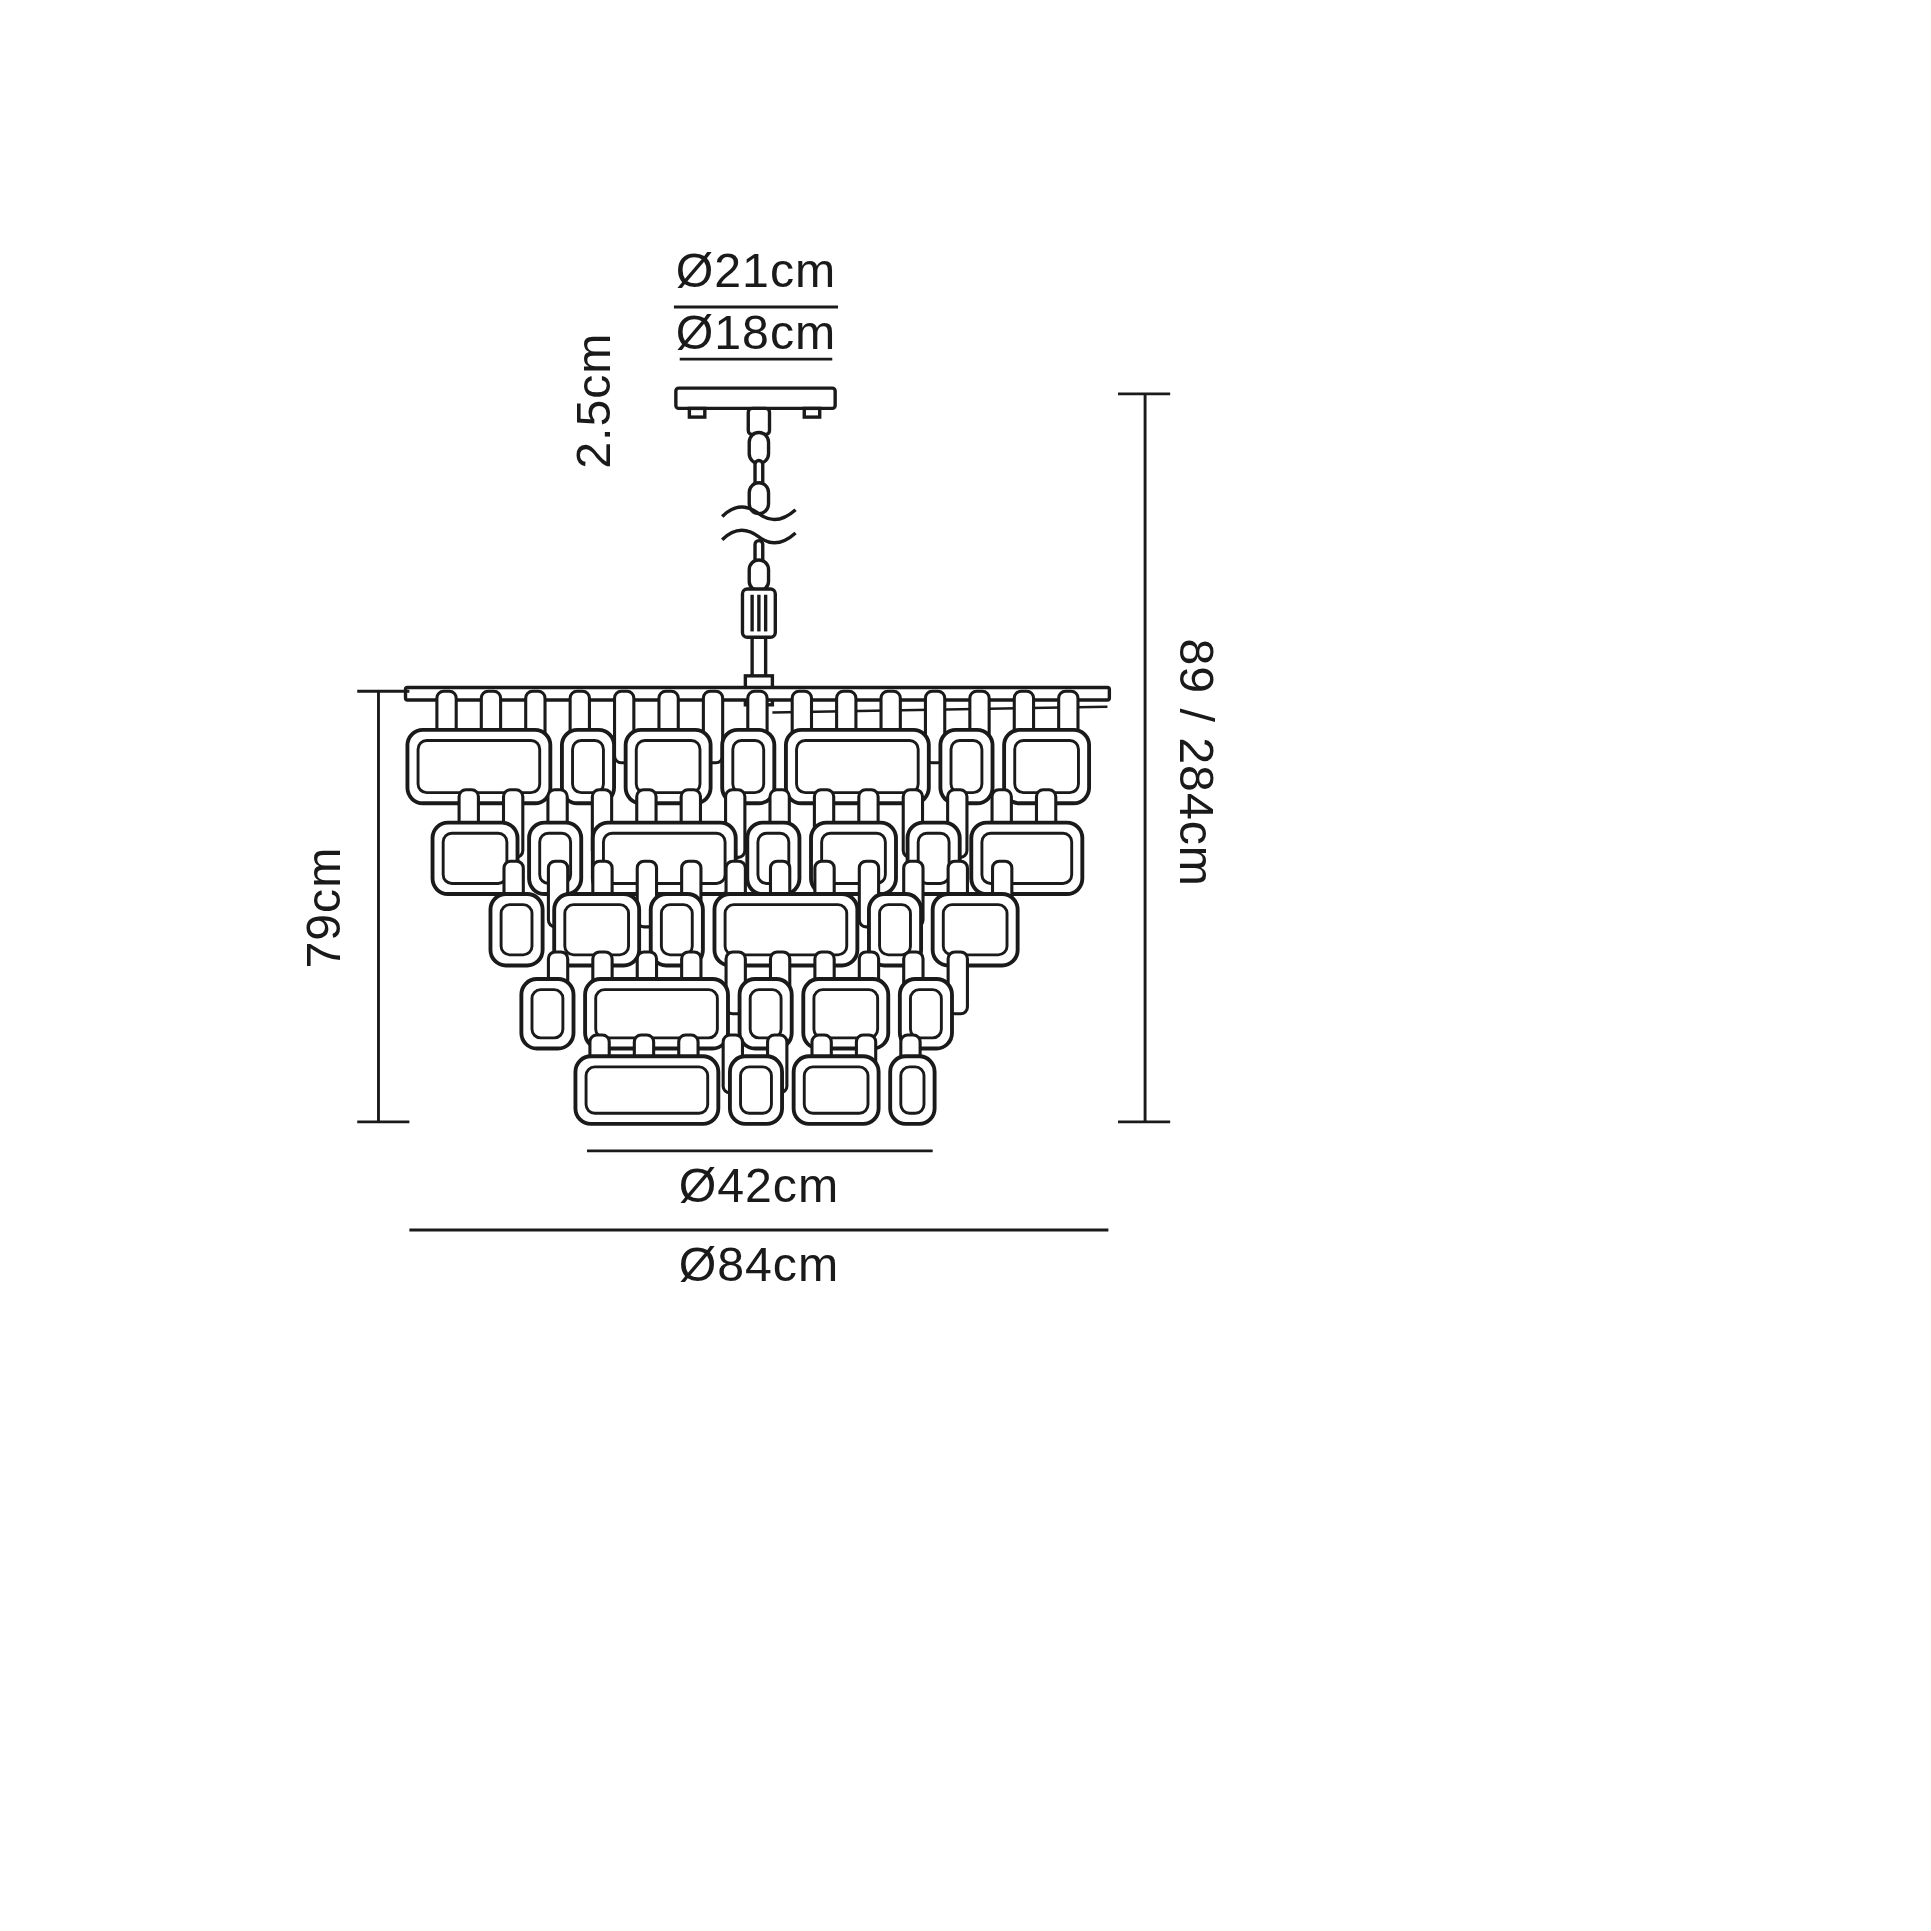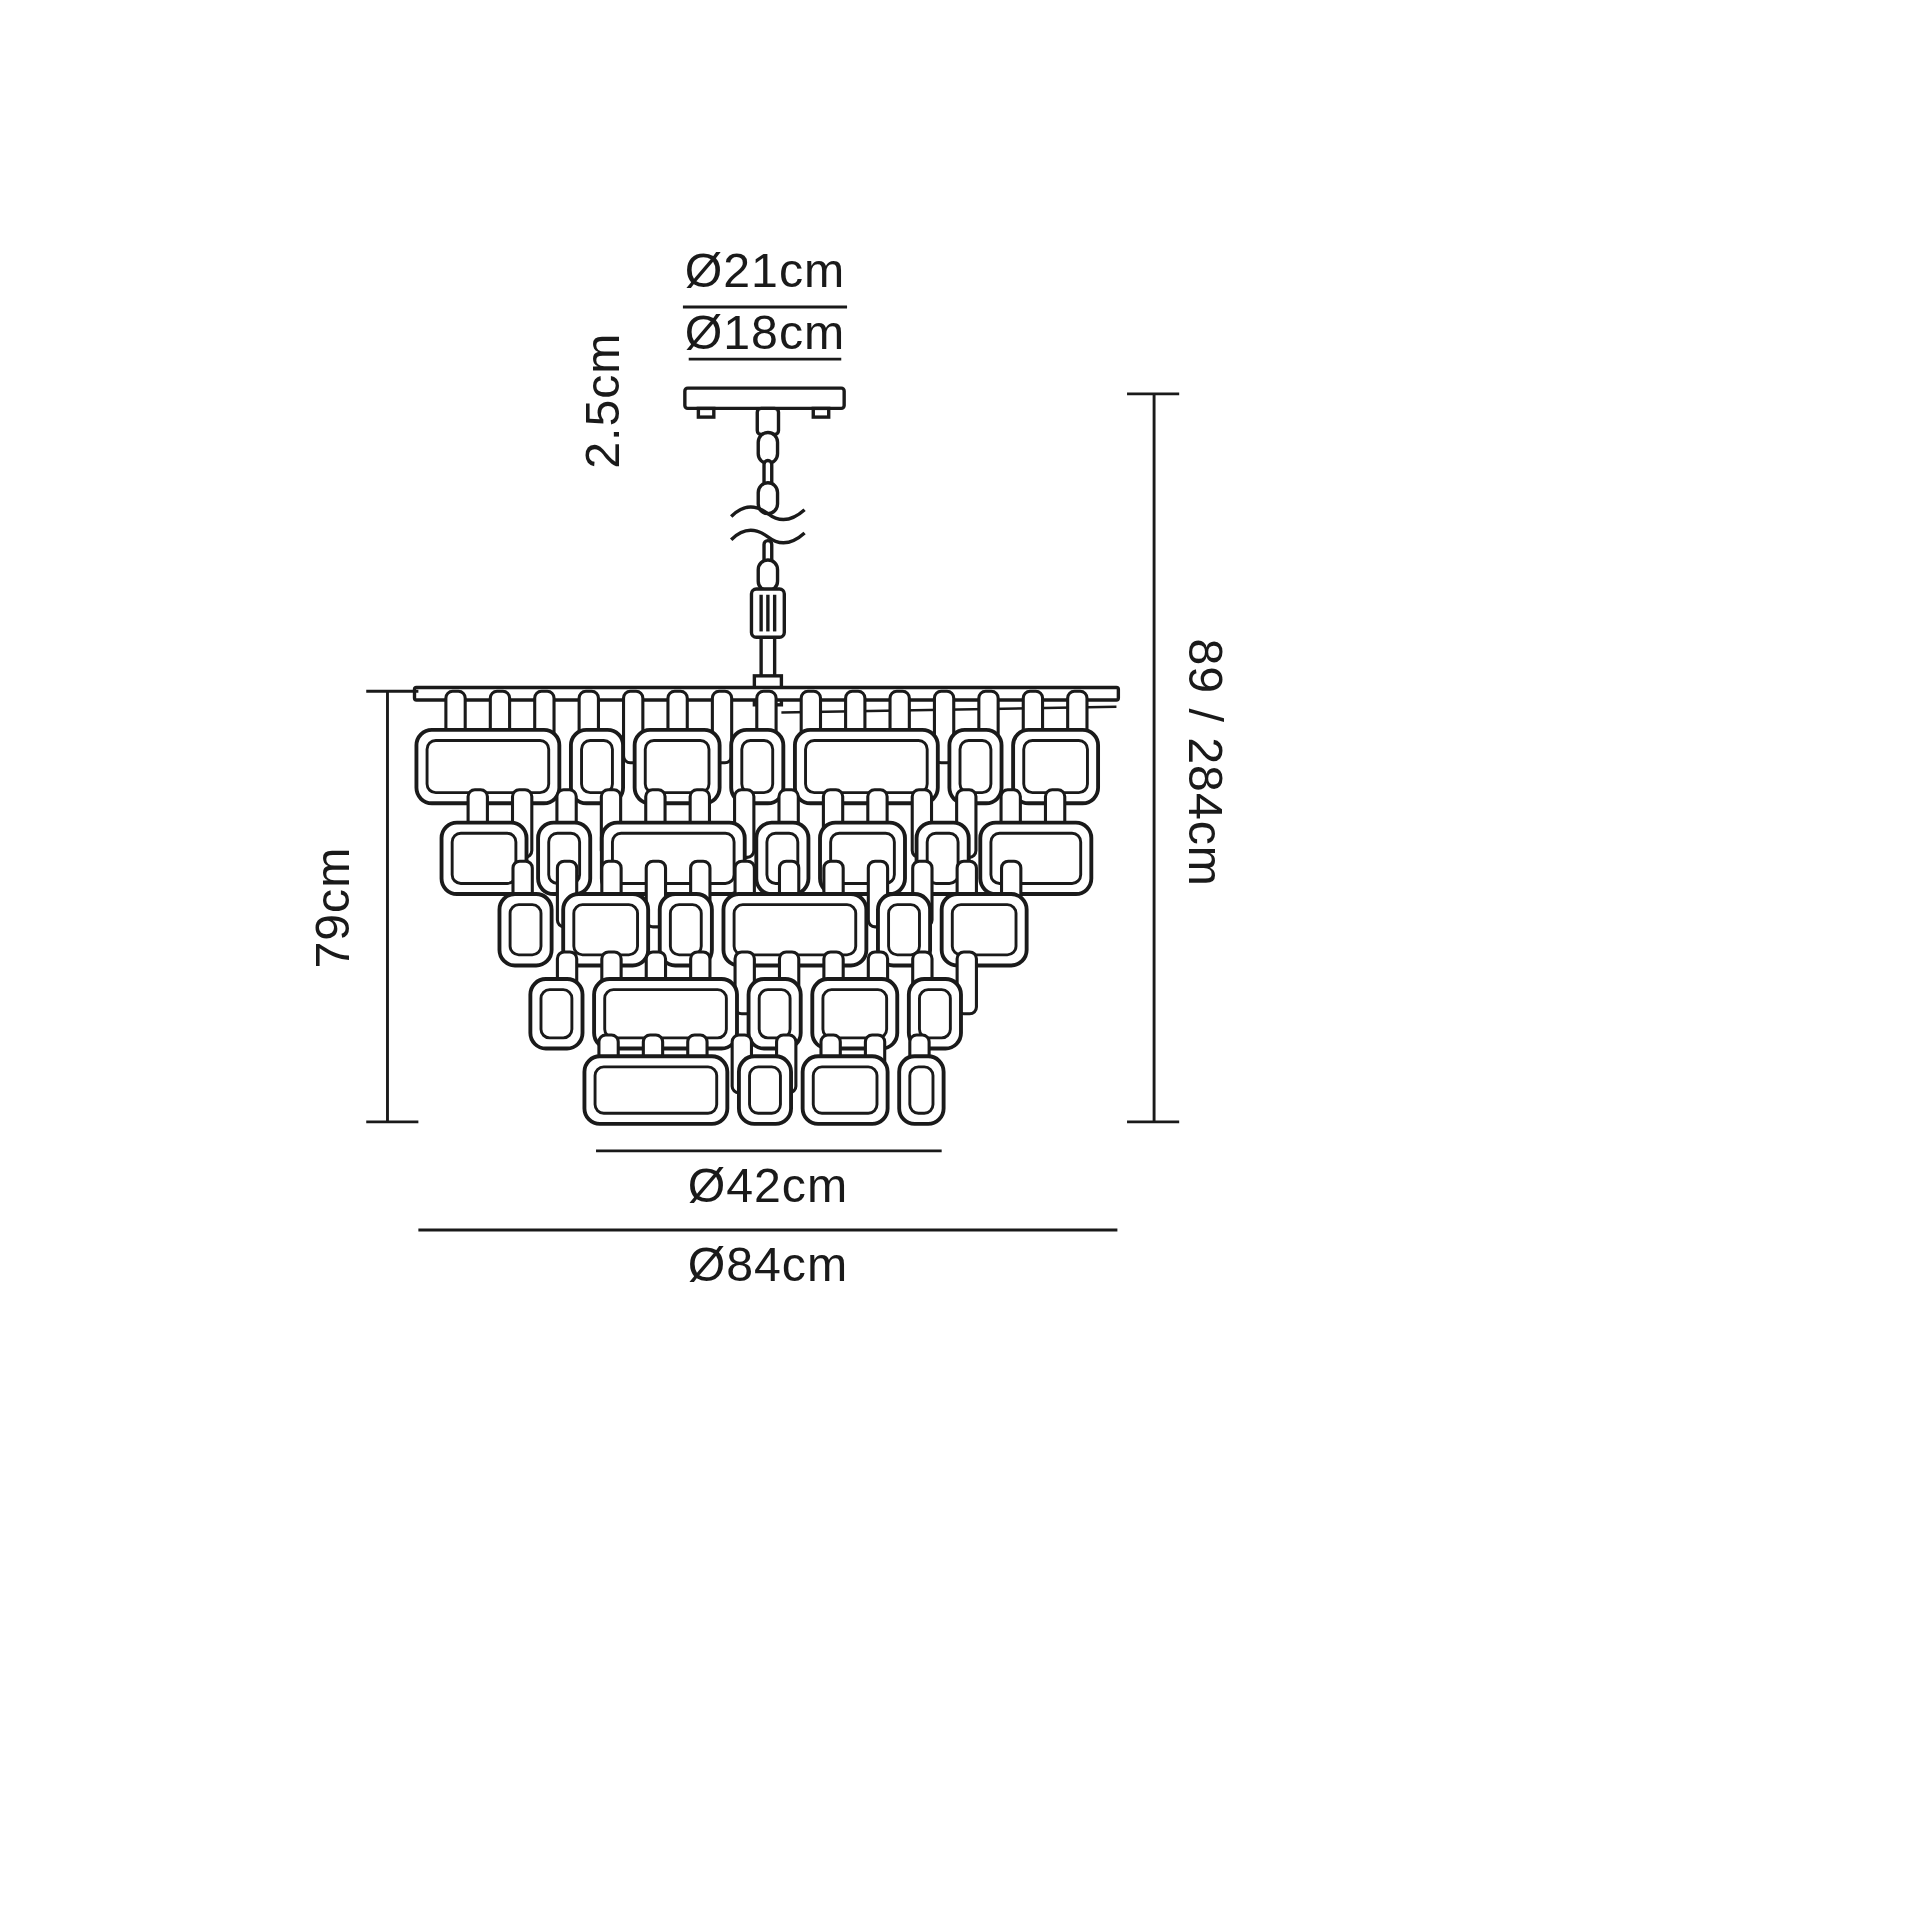--- a/index.html
+++ b/index.html
@@ -9,21 +9,20 @@
     width: 1931px;
     height: 1931px;
     font-family: "Liberation Sans", sans-serif;
   }
   .stage {
     position: relative;
     width: 1527px;
     height: 1931px;
     background: #ffffff;
     overflow: hidden;
-    padding-left: 9px;
   }
   svg text {
     font-family: "Liberation Sans", "DejaVu Sans", sans-serif;
     font-size: 50px;
     letter-spacing: 1px;
     fill: #1a1a1a;
   }
 </style>
 </head>
 <body>

